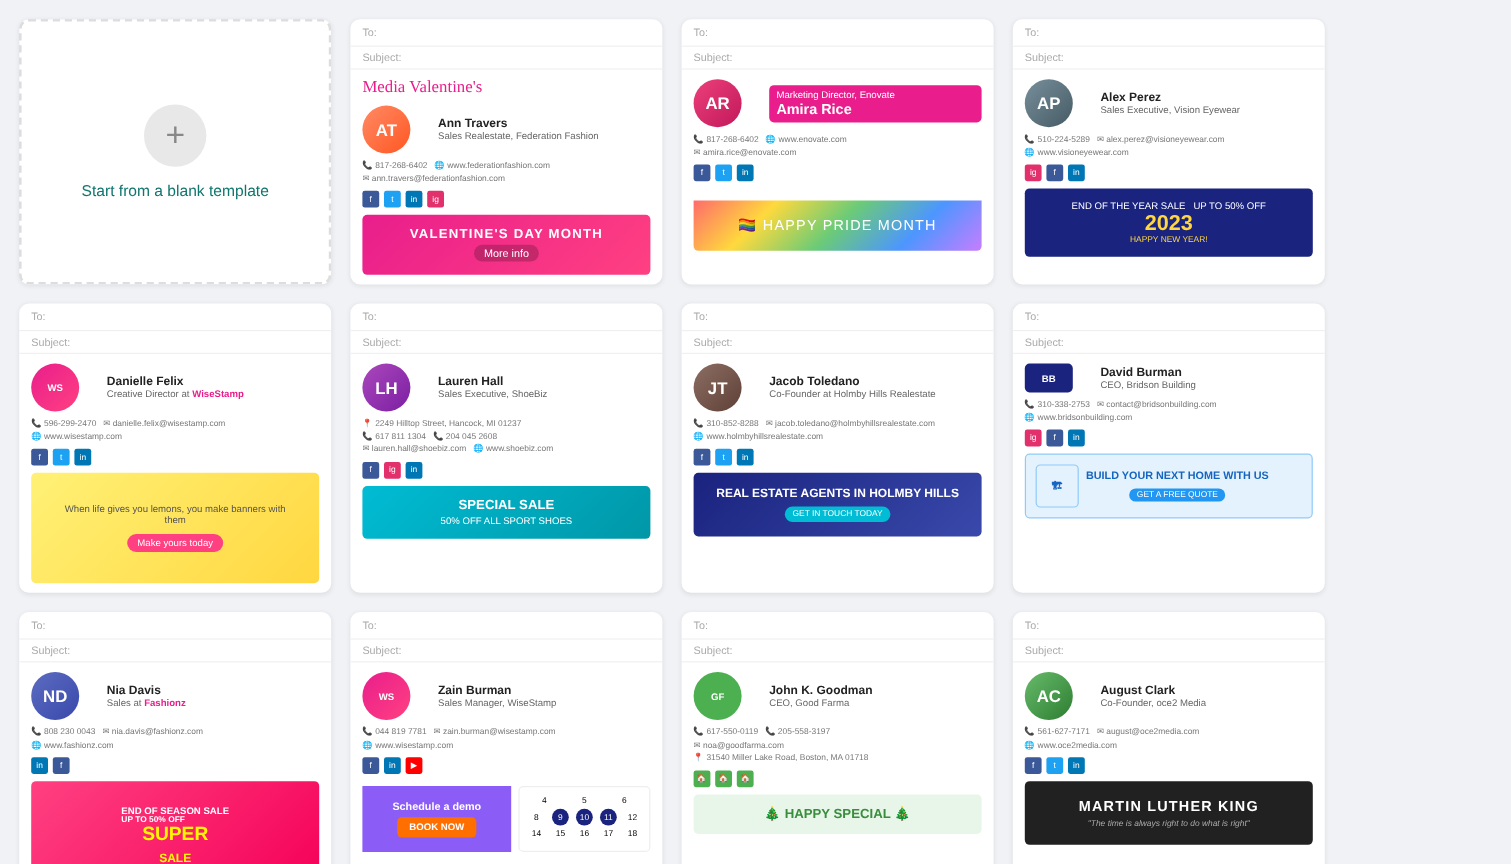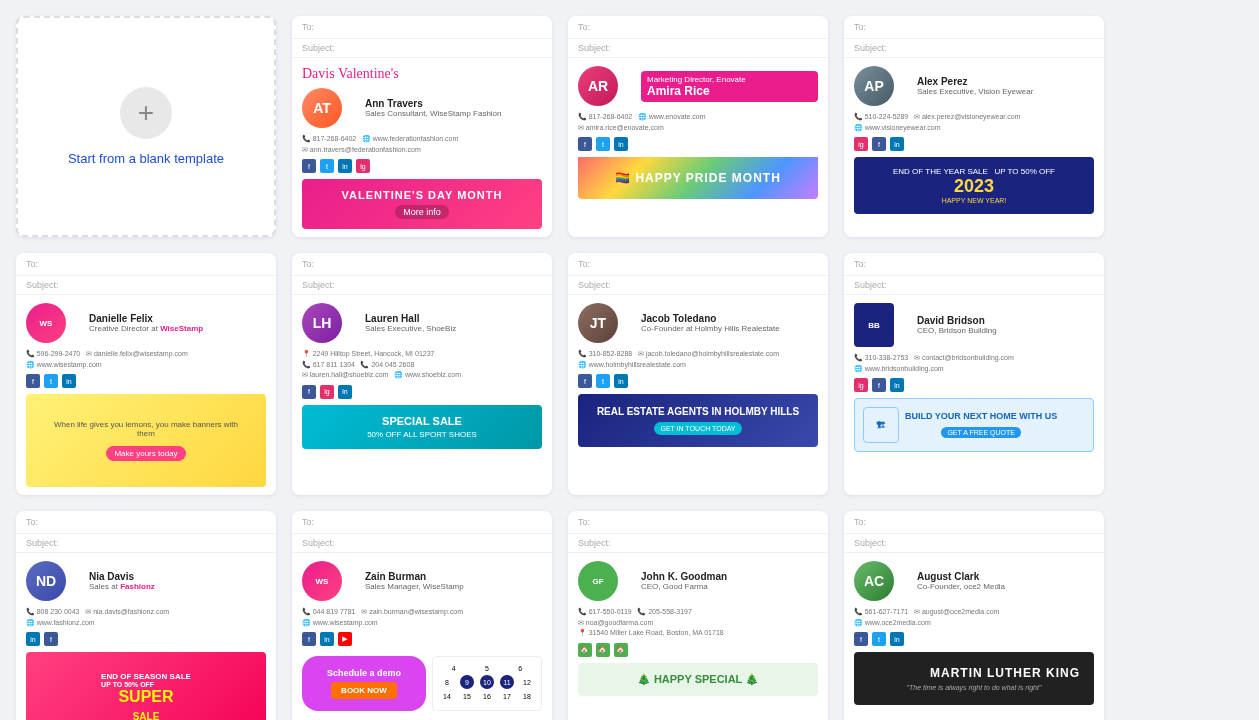--- a/index.html
+++ b/index.html
@@ -47,21 +47,21 @@
       background: #e8e8e8;
       display: flex;
       align-items: center;
       justify-content: center;
       font-size: 28px;
       color: #888;
       margin-bottom: 12px;
     }
 
     .blank-label {
-      color: #1d4ed8;
+      color: #0f766e;
       font-size: 13px;
       text-align: center;
     }
 
     
     .email-card {
       padding: 0;
     }
 
     .email-header-bar {
@@ -186,24 +186,24 @@
       color: #fff700;
     }
 
     
     .pride-banner {
       background: linear-gradient(135deg, #ff6b6b 0%, #ffd93d 25%, #6bcb77 50%, #4d96ff 75%, #c77dff 100%);
       color: #fff;
       padding: 14px 3px;
       text-align: center;
       font-size: 12px;
-      font-weight: bold;
+      font-weight: normal;
       letter-spacing: 1px;
       border-radius: 0 0 4px 4px;
-      margin-top: 6px;
+      margin-top: 16px;
     }
 
     
     .realestate-banner {
       background: linear-gradient(135deg, #1a237e, #3949ab);
       color: #fff;
       padding: 12px 10px;
       text-align: center;
       border-radius: 4px;
       margin-top: 4px;
@@ -277,30 +277,29 @@
       padding: 14px;
       text-align: center;
       border-radius: 4px;
       margin-top: 4px;
     }
 
     .mlk-banner .name {
       font-size: 12px;
       font-weight: bold;
       letter-spacing: 1px;
-      text-align: right;
     }
 
     
     .demo-banner {
-      background: #d946ef;
+      background: #8b5cf6;
       color: #fff;
       padding: 12px;
       text-align: center;
-      border-radius: 16px;
+      border-radius: 0;
       margin-top: 4px;
     }
 
     .demo-banner .text {
       font-size: 9px;
       font-weight: bold;
     }
 
     .demo-banner .btn {
       background: #ff6f00;
@@ -400,21 +399,21 @@
       align-items: center;
       justify-content: center;
       font-size: 8px;
       font-weight: bold;
       color: #fff;
       flex-shrink: 0;
     }
 
     .bb-logo {
       width: 40px;
-      height: 44px;
+      height: 24px;
       border-radius: 4px;
       background: #1a237e;
       display: flex;
       align-items: center;
       justify-content: center;
       font-size: 8px;
       font-weight: bold;
       color: #fff;
       flex-shrink: 0;
     }
@@ -449,26 +448,26 @@
 
   <div class="blank-card">
     <div class="plus-circle">+</div>
     <div class="blank-label">Start from a blank template</div>
   </div>
 
   <div class="card email-card">
     <div class="email-header-bar">To:</div>
     <div class="email-subject-bar">Subject:</div>
     <div class="email-body">
-      <div style="font-family: 'Georgia', serif; font-size: 14px; color: #e91e8c; margin-bottom: 6px;">Davis Valentine's</div>
+      <div style="font-family: 'Georgia', serif; font-size: 14px; color: #e91e8c; margin-bottom: 6px;">Media Valentine's</div>
       <div class="sig-block">
         <div class="avatar-circle avatar-ann">AT</div>
         <div class="sig-info">
           <div class="name">Ann Travers</div>
-          <div class="title">Sales Consultant, WiseStamp Fashion</div>
+          <div class="title">Sales Realestate, Federation Fashion</div>
         </div>
       </div>
       <div class="sig-details">
         📞 817-268-6402 &nbsp; 🌐 www.federationfashion.com<br>
         ✉ ann.travers@federationfashion.com
       </div>
       <div class="social-icons">
         <span class="social-icon si-fb">f</span>
         <span class="social-icon si-tw">t</span>
         <span class="social-icon si-li">in</span>
@@ -615,21 +614,21 @@
     </div>
   </div>
 
   <div class="card email-card">
     <div class="email-header-bar">To:</div>
     <div class="email-subject-bar">Subject:</div>
     <div class="email-body">
       <div class="sig-block">
         <div class="bb-logo">BB</div>
         <div class="sig-info">
-          <div class="name">David Bridson</div>
+          <div class="name">David Burman</div>
           <div class="title">CEO, Bridson Building</div>
         </div>
       </div>
       <div class="sig-details">
         📞 310-338-2753 &nbsp; ✉ contact@bridsonbuilding.com<br>
         🌐 www.bridsonbuilding.com
       </div>
       <div class="social-icons">
         <span class="social-icon si-ig">ig</span>
         <span class="social-icon si-fb">f</span>

